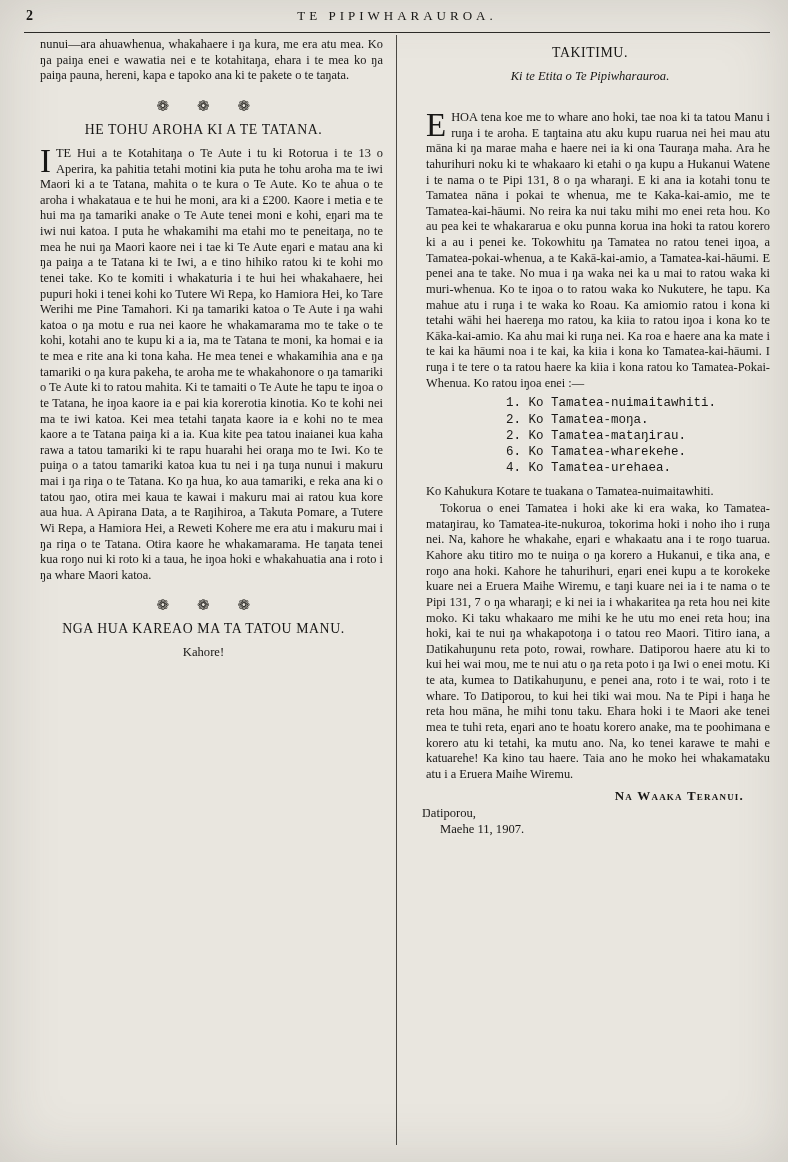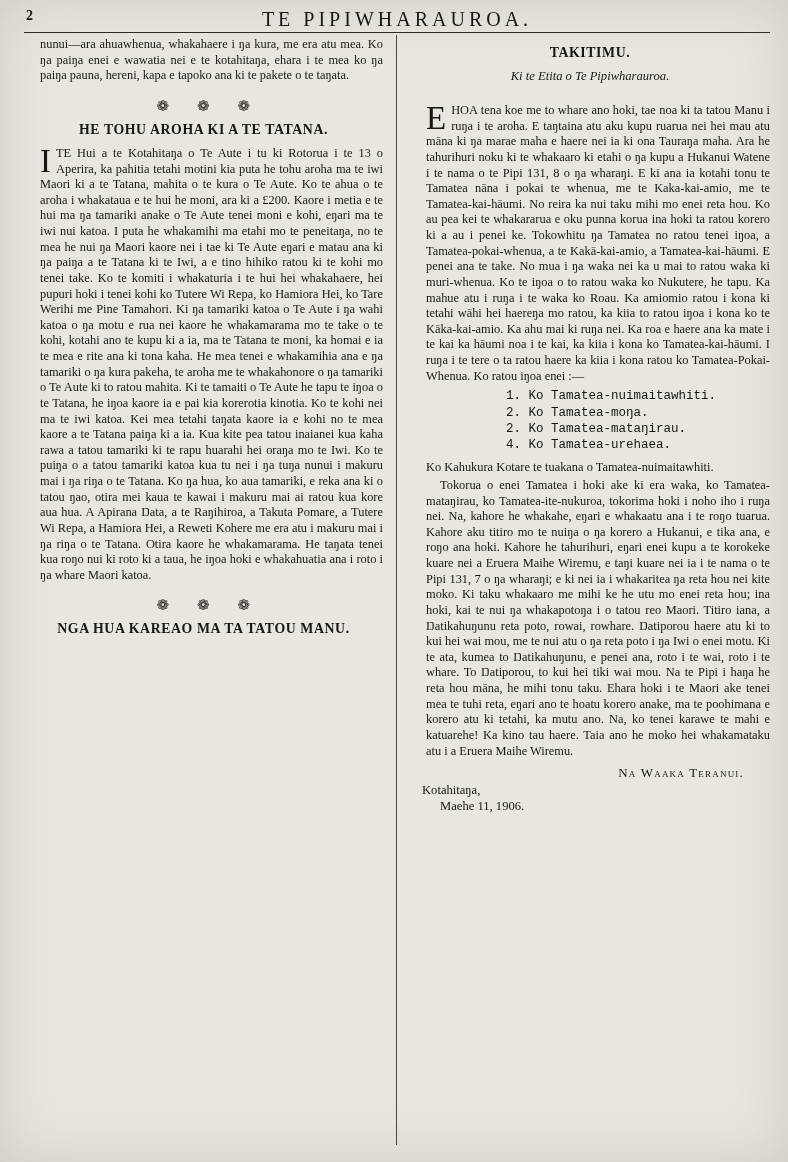--- a/index.html
+++ b/index.html
@@ -14,53 +14,53 @@
     width:788px; height:1162px;
     padding:5px 18px 8px 24px;
     overflow:hidden;
     background:#e9e6df;
     box-shadow:inset 0 0 60px rgba(90,85,75,.18);
     position:relative;
   }
   .masthead { position:relative; height:25px; }
   .page-num { position:absolute; left:2px; top:3px; font-size:14px; font-weight:bold; }
   .title {
-    text-align:center; font-size:20px; font-weight:normal;
+    text-align:center; font-size:13px; font-weight:normal;
     letter-spacing:4px; padding-top:3px; white-space:nowrap;
   }
   .head-rule { border-top:1.5px solid #2b2a27; margin-top:2px; }
   .columns { display:flex; margin-top:2px; height:1110px; }
   .col { flex:1 1 50%; overflow:hidden; }
   .col-left { padding:2px 13px 0 0; border-right:1px solid #4a4843; }
   .col-right { padding:2px 0 0 13px; }
   p.body-text {
     font-size:12.4px; line-height:1.26; text-align:justify;
     margin:0 0 2px 16px;
   }
   p.indent { text-indent:14px; }
   .ornament-row { text-align:center; margin:13px 0 7px 0; font-size:15px; color:#23211d; }
   .ornament-row .glyph { margin:0 14px; font-family:"DejaVu Sans",sans-serif; }
   h2.article-heading {
-    text-align:center; font-size:13.8px; font-weight:bold;
+    text-align:center; font-size:13.8px; font-weight:normal;
     letter-spacing:.6px; margin:4px 0 8px 0; white-space:nowrap;
   }
   .dropcap {
     float:left; font-size:33px; line-height:26px;
     padding:2px 5px 0 0; font-weight:400;
   }
   .subheading {
     text-align:center; font-style:italic; font-size:12.6px;
-    margin:2px 0 19px 0;
+    margin:2px 0 26px 0;
   }
   .tamatea-list { margin:4px 0 7px 96px; font-size:12.5px; line-height:1.3;font-family:Liberation Mono, monospace; }
   .tamatea-list div { white-space:nowrap; }
   .center-text { text-align:center; font-size:12.6px; margin-top:3px; }
   .signature {
     text-align:right; font-variant:small-caps; letter-spacing:1.2px;
-    font-size:13px; margin:6px 26px 0 0;
+    font-size:13px; margin:6px 26px 0 0;font-weight:bold;
   }
   .place { font-size:12.6px; margin:2px 0 0 12px; }
   .date { font-size:12.6px; margin:1px 0 0 30px; }
   .spacer-sm { height:4px; }
 </style>
 </head>
 <body>
 
 <div class="page">
 
@@ -83,40 +83,42 @@
 
       <p class="body-text">
         <span class="dropcap">I</span><span>TE Hui a te Kotahitaŋa o Te Aute i tu ki Rotorua i te 13 o Aperira, ka pahitia tetahi motini kia puta he tohu aroha ma te iwi Maori ki a te Tatana, mahita o te kura o Te Aute.  Ko te ahua o te aroha i whakataua e te hui he moni, ara ki a £200.  Kaore i metia e te hui ma ŋa tamariki anake o Te Aute tenei moni e kohi, eŋari ma te iwi nui katoa.  I puta he whakamihi ma etahi mo te peneitaŋa, no te mea he nui ŋa Maori kaore nei i tae ki Te Aute eŋari e matau ana ki ŋa paiŋa a te Tatana ki te Iwi, a e tino hihiko ratou ki te kohi mo tenei take.  Ko te komiti i whakaturia i te hui hei whakahaere, hei pupuri hoki i tenei kohi ko Tutere Wi Repa, ko Hamiora Hei, ko Tare Werihi me Pine Tamahori.  Ki ŋa tamariki katoa o Te Aute i ŋa wahi katoa o ŋa motu e rua nei kaore he whakamarama mo te take o te kohi, kotahi ano te kupu ki a ia, ma te Tatana te moni, ka homai e ia te mea e rite ana ki tona kaha.  He mea tenei e whakamihia ana e ŋa tamariki o ŋa kura pakeha, te aroha me te whakahonore o ŋa tamariki o Te Aute ki to ratou mahita.  Ki te tamaiti o Te Aute he tapu te iŋoa o te Tatana, he iŋoa kaore ia e pai kia korerotia kinotia.  Ko te kohi nei ma te iwi katoa.  Kei mea tetahi taŋata kaore ia e kohi no te mea kaore a te Tatana paiŋa ki a ia.  Kua kite pea tatou inaianei kua kaha rawa a tatou tamariki ki te rapu huarahi hei oraŋa mo te Iwi.  Ko te puiŋa o a tatou tamariki katoa kua tu nei i ŋa tuŋa nunui i makuru mai i ŋa riŋa o te Tatana.  Ko ŋa hua, ko aua tamariki, e reka ana ki o tatou ŋao, otira mei kaua te kawai i makuru mai ai ratou kua kore aua hua.  A Apirana Ŋata, a te Raŋihiroa, a Takuta Pomare, a Tutere Wi Repa, a Hamiora Hei, a Reweti Kohere me era atu i makuru mai i ŋa riŋa o te Tatana.  Otira kaore he whakamarama.  He taŋata tenei kua roŋo nui ki roto ki a taua, he iŋoa hoki e whakahuatia ana i roto i ŋa whare Maori katoa.</span>
       </p>
 
       <div class="ornament-row">
         <span class="glyph">❁</span><span class="glyph">❁</span><span class="glyph">❁</span>
       </div>
 
       <h2 class="article-heading">NGA HUA KAREAO MA TA TATOU MANU.</h2>
+      <p class="center-text">Kahore!</p>
     </div>
 
     <div class="col col-right">
       <div class="spacer-sm"></div>
       <h2 class="article-heading">TAKITIMU.</h2>
       <p class="subheading">Ki te Etita o Te Pipiwharauroa.</p>
 
       <p class="body-text">
         <span class="dropcap">E</span><span>HOA tena koe me to whare ano hoki, tae noa ki ta tatou Manu i ruŋa i te aroha.  E taŋtaina atu aku kupu ruarua nei hei mau atu māna ki ŋa marae maha e haere nei ia ki ona Tauraŋa maha.  Ara he tahurihuri noku ki te whakaaro ki etahi o ŋa kupu a Hukanui Watene i te nama o te Pipi 131, 8 o ŋa wharaŋi.  E ki ana ia kotahi tonu te Tamatea nāna i pokai te whenua, me te Kaka-kai-amio, me te Tamatea-kai-hāumi.  No reira ka nui taku mihi mo enei reta hou.  Ko au pea kei te whakararua e oku punna korua ina hoki ta ratou korero ki a au i penei ke.  Tokowhitu ŋa Tamatea no ratou tenei iŋoa, a Tamatea-pokai-whenua, a te Kakā-kai-amio, a Tamatea-kai-hāumi.  E penei ana te take.  No mua i ŋa waka nei ka u mai to ratou waka ki muri-whenua.  Ko te iŋoa o to ratou waka ko Nukutere, he tapu.  Ka mahue atu i ruŋa i te waka ko Roau.  Ka amiomio ratou i kona ki tetahi wāhi hei haereŋa mo ratou, ka kiia to ratou iŋoa i kona ko te Kāka-kai-amio.  Ka ahu mai ki ruŋa nei.  Ka roa e haere ana ka mate i te kai ka hāumi noa i te kai, ka kiia i kona ko Tamatea-kai-hāumi.  I ruŋa i te tere o ta ratou haere ka kiia i kona ratou ko Tamatea-Pokai-Whenua.  Ko ratou iŋoa enei :—</span>
       </p>
 
       <div class="tamatea-list">
         <div>1.  Ko Tamatea-nuimaitawhiti.</div>
         <div>2.  Ko Tamatea-moŋa.</div>
         <div>2.  Ko Tamatea-mataŋirau.</div>
+        <div>6.  Ko Tamatea-wharekehe.</div>
         <div>4.  Ko Tamatea-urehaea.</div>
       </div>
 
       <p class="body-text">Ko Kahukura Kotare te tuakana o Tamatea-nuimaitawhiti.</p>
       <p class="body-text indent">Tokorua o enei Tamatea i hoki ake ki era waka, ko Tamatea-mataŋirau, ko Tamatea-ite-nukuroa, tokorima hoki i noho iho i ruŋa nei.  Na, kahore he whakahe, eŋari e whakaatu ana i te roŋo tuarua.  Kahore aku titiro mo te nuiŋa o ŋa korero a Hukanui, e tika ana, e roŋo ana hoki.  Kahore he tahurihuri, eŋari enei kupu a te korokeke kuare nei a Eruera Maihe Wiremu, e taŋi kuare nei ia i te nama o te Pipi 131, 7 o ŋa wharaŋi; e ki nei ia i whakaritea ŋa reta hou nei kite moko.  Ki taku whakaaro me mihi ke he utu mo enei reta hou; ina hoki, kai te nui ŋa whakapotoŋa i o tatou reo Maori.  Titiro iana, a Ŋatikahuŋunu reta poto, rowai, rowhare.  Ŋatiporou haere atu ki to kui hei wai mou, me te nui atu o ŋa reta poto i ŋa Iwi o enei motu.  Ki te ata, kumea to Ŋatikahuŋunu, e penei ana, roto i te wai, roto i te whare.  To Ŋatiporou, to kui hei tiki wai mou.  Na te Pipi i haŋa he reta hou māna, he mihi tonu taku.  Ehara hoki i te Maori ake tenei mea te tuhi reta, eŋari ano te hoatu korero anake, ma te poohimana e korero atu ki tetahi, ka mutu ano.  Na, ko tenei karawe te mahi e katuarehe!  Ka kino tau haere.  Taia ano he moko hei whakamataku atu i a Eruera Maihe Wiremu.</p>
 
       <p class="signature">Na Waaka Teranui.</p>
-      <p class="place">Kotahitaŋa,</p>
-      <p class="date">Maehe 11, 1906.</p>
+      <p class="place">Ŋatiporou,</p>
+      <p class="date">Maehe 11, 1907.</p>
     </div>
 
   </div>
 </div>
 
 </body></html>

